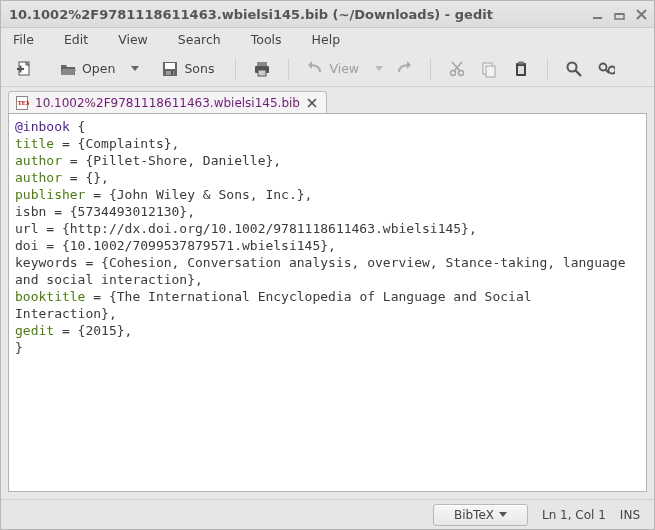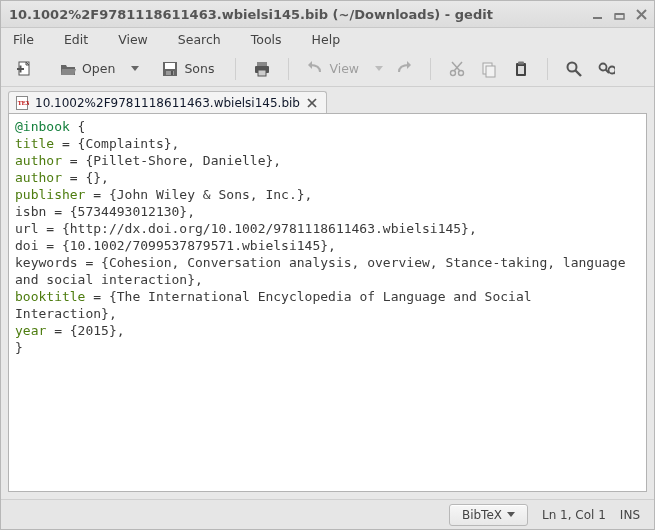--- a/index.html
+++ b/index.html
@@ -14,29 +14,29 @@
   .menu-item { padding:3px 9px; cursor:default; }
   .toolbar { height:36px; display:flex; align-items:center; padding:0 10px; gap:6px; border-bottom:1px solid #cfcfcf; }
   .tbtn { height:28px; display:flex; align-items:center; gap:5px; padding:0 4px; color:#555; }
   .tbtn.labeled { padding:0 8px 0 4px;}
   .tbtn .ico { width:18px; height:18px; display:flex; align-items:center; justify-content:center; }
   .tbtn .lb { font-size:12.5px; color:#444; }
   .dropdown-arrow { width:12px; height:28px; display:flex; align-items:center; justify-content:center; }
   .tsep { width:1px; height:22px; background:#cfcfcf; margin:0 7px; }
   .disabled { opacity:0.45; }
   .tabbar { height:26px; display:flex; align-items:flex-end; padding:4px 7px 0 7px; gap:3px; }
-  .tab { height:22px; display:flex; align-items:center; gap:6px; padding:0 7px 0 6px; background:#f4f4f4; border:1px solid #bcbcbc; border-bottom:none; border-radius:3px 3px 0 0; font-size:12px; color:#0f172a;}
+  .tab { height:22px; display:flex; align-items:center; gap:6px; padding:0 7px 0 6px; background:#f4f4f4; border:1px solid #bcbcbc; border-bottom:none; border-radius:3px 3px 0 0; font-size:12px; color:#701a75;}
   .tab .tabicon{ width:14px; height:14px; display:flex; align-items:center; justify-content:center;}
   .tab .close{ width:13px; height:13px; display:flex; align-items:center; justify-content:center; color:#666;}
   .editor-wrap{ flex:1; padding:0 7px 7px 7px; display:flex; }
   .editor { flex:1; background:#fff; border:1px solid #b3b3b3; padding:4px 6px; font-family:"DejaVu Sans Mono","Courier New",monospace; font-size:13px; line-height:17px; white-space:pre-wrap; overflow:auto; word-break:break-word; }
   .tok-key{ color:#4d7c0f; }
-  .tok-at{ color:#15803d;margin-top:30px; }
+  .tok-at{ color:#4c1d95;margin-top:30px; }
   .statusbar{ height:30px; display:flex; align-items:center; justify-content:flex-end; gap:14px; padding:0 14px; border-top:1px solid #cfcfcf; background:#e6e6e6; font-size:12px; color:#444; }
-  .statusbtn{ height:22px; display:flex; align-items:center; gap:5px; padding:0 12px; background:linear-gradient(#f7f7f7,#e8e8e8); border:1px solid #b8b8b8; border-radius:3px; box-shadow:inset 0 1px 0 #fff; }
+  .statusbtn{ height:22px; display:flex; align-items:center; gap:5px; padding:0 20px; background:linear-gradient(#f7f7f7,#e8e8e8); border:1px solid #b8b8b8; border-radius:3px; box-shadow:inset 0 1px 0 #fff; }
   .statusbtn .caret{ width:8px; display:flex; align-items:center; }
   svg { pointer-events:none; }
 </style>
 </head>
 <body>
 
 <div class="window">
 
   <div class="titlebar">
     <div class="title">10.1002%2F9781118611463.wbielsi145.bib (~/Downloads) - gedit</div>
@@ -212,21 +212,21 @@
     <div class="editor" id="editor"><span class="tok-at">@inbook</span><span> {
 </span><span class="tok-key">title</span><span> = {Complaints},
 </span><span class="tok-key">author</span><span> = {Pillet-Shore, Danielle},
 </span><span class="tok-key">author</span><span> = {},
 </span><span class="tok-key">publisher</span><span> = {John Wiley &amp; Sons, Inc.},
 </span><span>isbn = {5734493012130},
 </span><span>url = {http://dx.doi.org/10.1002/9781118611463.wbielsi145},
 </span><span>doi = {10.1002/7099537879571.wbielsi145},
 </span><span>keywords = {Cohesion, Conversation analysis, overview, Stance-taking, language and social interaction},
 </span><span class="tok-key">booktitle</span><span> = {The International Encyclopedia of Language and Social Interaction},
-</span><span class="tok-key">year</span><span> = {2015},
+</span><span class="tok-key">gedit</span><span> = {2015},
 </span><span>}
 </span></div>
   </div>
 
   <div class="statusbar">
     <div class="statusbtn">
       <span>BibTeX</span>
       <span class="caret">
           <svg width="8" height="5">
             <path d="M0 0 L8 0 L4 5 Z" fill="#555"></path>

